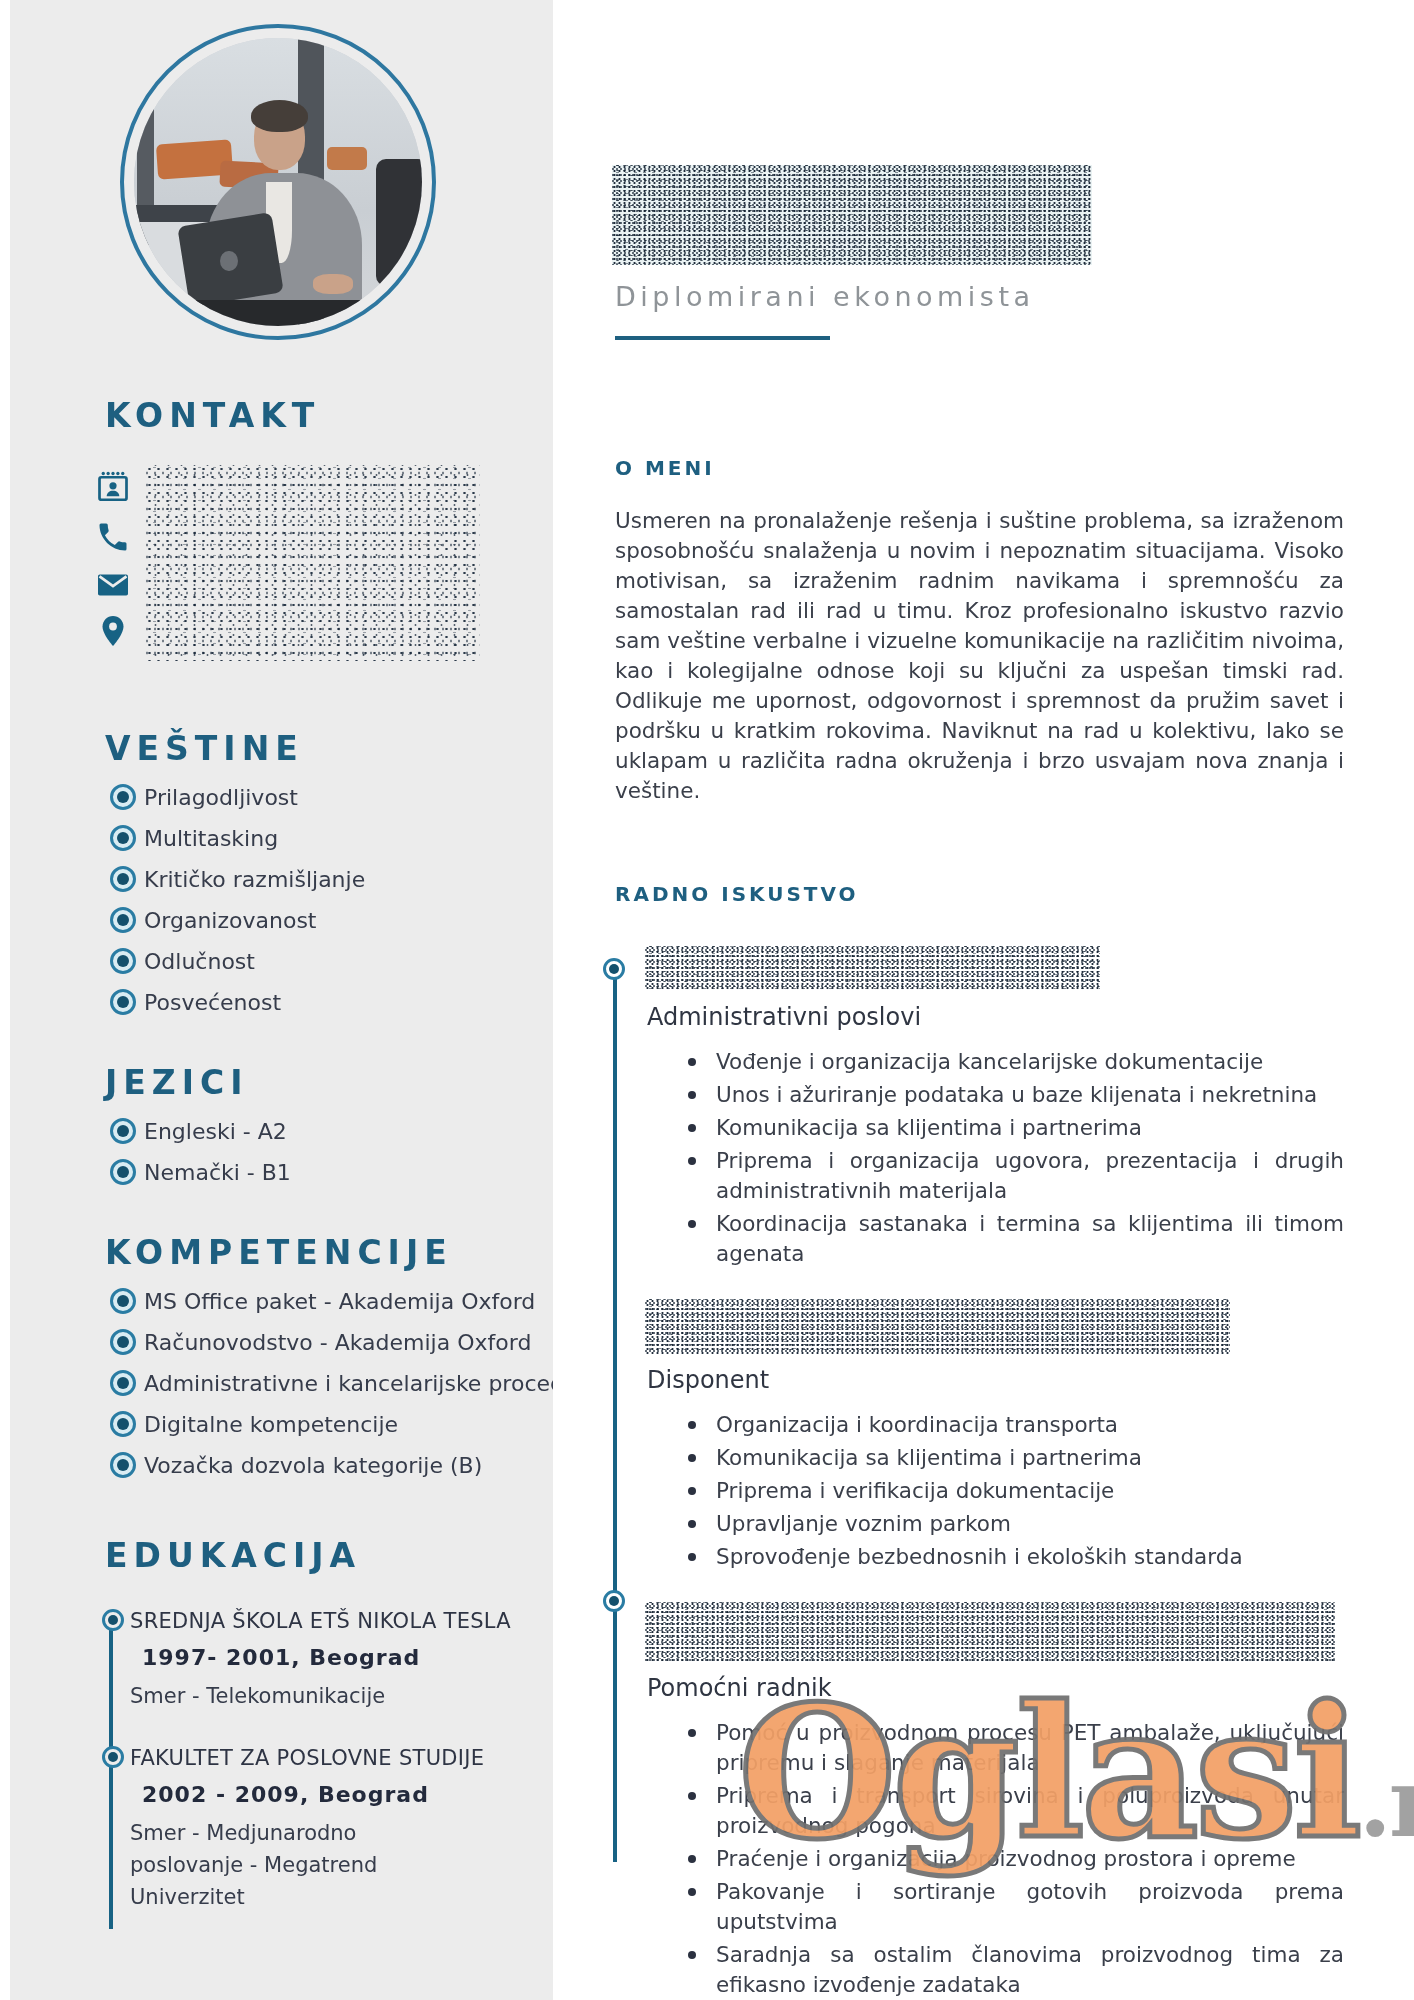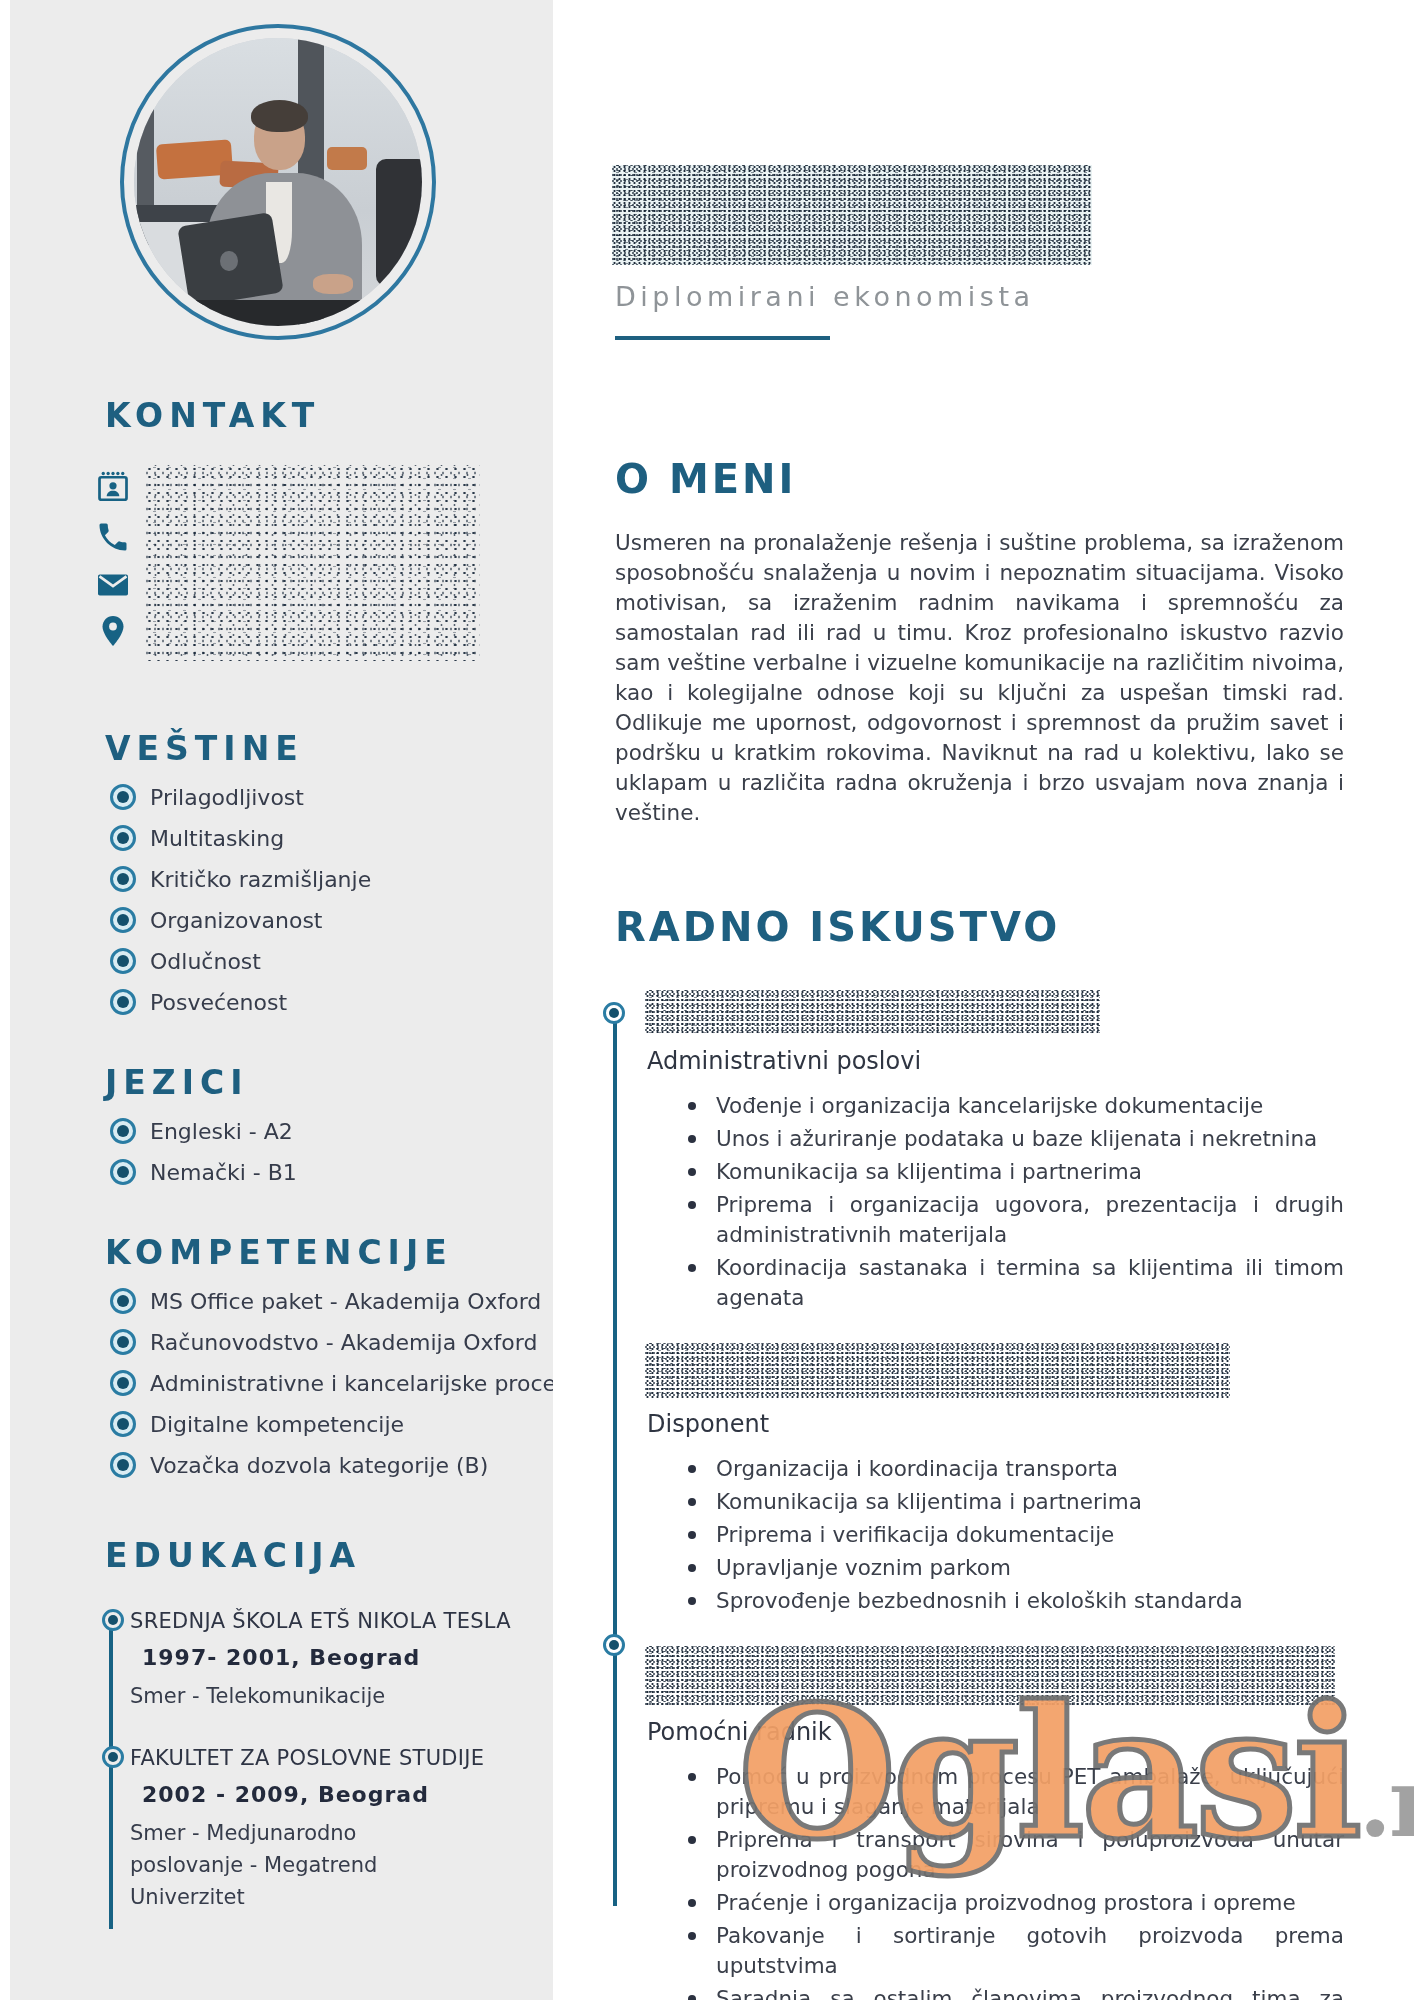--- a/index.html
+++ b/index.html
@@ -38,41 +38,41 @@
   .h-kompetencije{margin-top:48px;}
   .h-edukacija{margin-top:58px;}
 
   .contact-wrap{position:relative;margin:30px 0 0 85px;height:196px;}
   .c-icon{position:absolute;left:0;width:36px;height:36px;color:#176284;}
   .c-icon svg{width:100%;height:100%;}
   .ci-0{top:4px;}.ci-1{top:54px;}.ci-2{top:102px;}.ci-3{top:148px;}
   .contact-noise{position:absolute;left:50px;top:0;width:335px;height:196px;}
 
   ul.sb-list{list-style:none;margin:16px 0 0 0;padding:0 0 0 100px;}
-  ul.sb-list li{display:flex;align-items:center;gap:14px;margin-bottom:15px;font-size:22px;color:#363c4b;white-space:nowrap;}
+  ul.sb-list li{display:flex;align-items:center;gap:8px;margin-bottom:15px;font-size:22px;color:#363c4b;white-space:nowrap;}
   .dotmark{flex:none;position:relative;width:20px;height:20px;border:3px solid #2a7ca3;border-radius:50%;background:#d9ecf3;}
   .dotmark::after{content:"";position:absolute;inset:4px;border-radius:50%;background:#14506c;}
 
   .edu{position:relative;margin:34px 0 0 92px;padding-left:28px;}
   .edu::before{content:"";position:absolute;left:7px;top:10px;width:4px;height:310px;background:#176284;}
   .edu-entry{position:relative;}
   .edu-entry + .edu-entry{margin-top:34px;}
   .edu-dot{position:absolute;left:-28px;top:0;width:16px;height:16px;border:3px solid #2a7ca3;border-radius:50%;background:#ececec;}
   .edu-dot::after{content:"";position:absolute;inset:3px;border-radius:50%;background:#14506c;}
   .edu-school{font-size:21px;color:#2e3444;letter-spacing:0.3px;white-space:nowrap;}
   .edu-period{font-size:22px;font-weight:bold;color:#232a3c;margin:12px 0 10px 12px;letter-spacing:1px;}
   .edu-detail{font-size:21px;color:#363c4b;line-height:32px;width:300px;}
 
   
   .main{position:absolute;left:553px;top:0;width:861px;height:2000px;background:#ffffff;}
   .name-noise{margin:165px 0 0 59px;width:480px;height:100px;background:#eaf2f3;}
   .job-title{margin:16px 16px 0 62px;font-size:27px;letter-spacing:4.5px;color:#8f9498;}
   .title-underline{margin:24px 0 0 62px;width:215px;height:4px;background:#1e6080;}
 
-  .sec-h{margin:0 0 0 62px;font-size:40px;font-weight:bold;letter-spacing:3px;color:#1e5f80;}
+  .sec-h{margin:0 0 0 62px;font-size:20px;font-weight:bold;letter-spacing:3px;color:#1e5f80;}
   .h-omeni{margin-top:116px;}
   .h-radno{margin-top:76px;}
   .about-p{margin:26px 70px 0 62px;font-size:21.5px;line-height:30px;color:#3a3f4a;text-align:justify;}
 
   .timeline{position:relative;margin:40px 70px 0 55px;padding-left:37px;}
   .timeline::before{content:"";position:absolute;left:5px;top:28px;width:4px;height:888px;background:#176284;}
   .tl-entry{position:relative;}
   .tl-dot{position:absolute;left:-42px;width:16px;height:16px;border:3px solid #2a7ca3;border-radius:50%;background:#ffffff;}
   .tl-dot::after{content:"";position:absolute;inset:3px;border-radius:50%;background:#14506c;}
   .d1{top:12px;}

